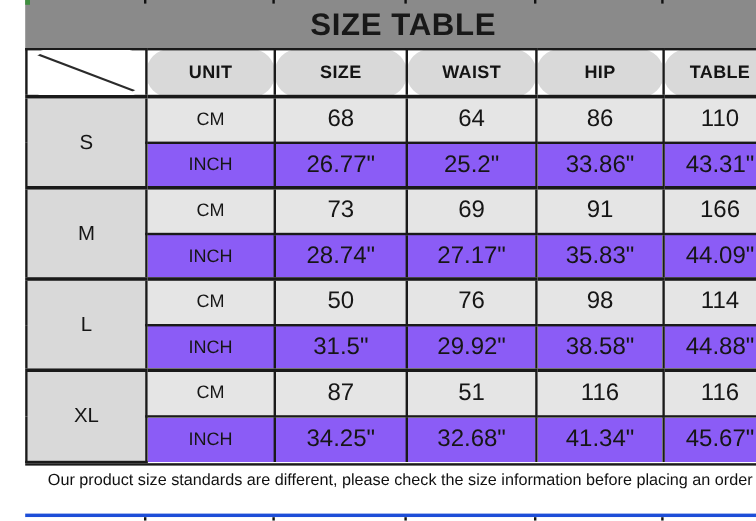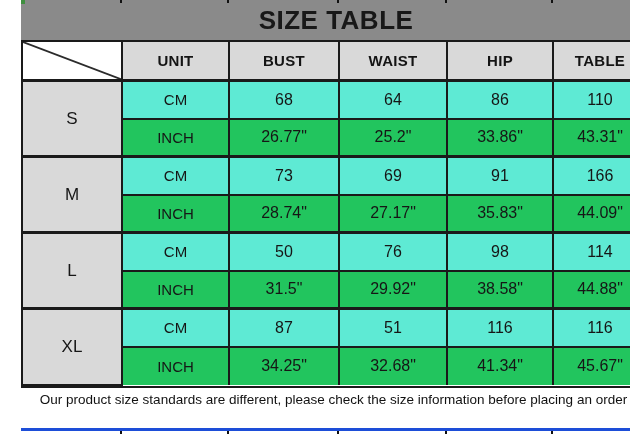--- a/index.html
+++ b/index.html
@@ -27,32 +27,32 @@
   table.size-table{
     border-collapse:collapse;table-layout:fixed;width:630px;
   }
   table.size-table td{
     border:2px solid #1a1a1a;text-align:center;vertical-align:middle;
     padding:0;overflow:hidden;white-space:nowrap;
   }
   tr.head{height:38px;}
   tr.head td{
     background:#d9d9d9;font-weight:700;font-size:15px;letter-spacing:.3px;
-    border-top-width:2px;border-bottom-width:3px;color:#141414;
+    border-top-width:2px;border-bottom-width:3px;color:#141414;border-radius:19px;
   }
   tr.head td.diag{background:#ffffff;position:relative;}
   td.diag svg{display:block;width:100%;height:100%;}
   tr.datarow{height:38px;}
-  tr.cm-row td{background:#5eead4;}
-  tr.inch-row td{background:#22c55e;}
+  tr.cm-row td{background:#e5e5e5;}
+  tr.inch-row td{background:#8b5cf6;}
   tr.group-start td{border-top-width:3px;}
   td.size-cell{background:#d9d9d9 !important;font-size:17px;border-left:none;}
   td.diag{border-left:none;}
   td.unit-cell{font-size:15px;}
-  td.val{font-size:16px;}
+  td.val{font-size:20px;}
   td.gutter{background:#ffffff !important;border-right:none;}
   tr.last td{border-bottom:none;}
   
   .footer{
     position:relative;box-sizing:border-box;width:630px;height:45px;
     background:#ffffff;border-top:2px solid #1a1a1a;border-bottom:3px solid #1d4ed8;
     text-align:center;padding-top:3px;
   }
   .footer .note{font-size:13.5px;line-height:18px;color:#111;width:625px;}
   .footer-colline{position:absolute;top:0;left:623px;width:2px;height:100%;background:#1a1a1a;}
@@ -87,21 +87,21 @@
       <col style="width:5px">
     </colgroup>
     <tbody>
         <tr class="head">
       <td class="diag">
         <svg viewBox="0 0 100 38" preserveAspectRatio="none">
           <line x1="0" y1="0" x2="100" y2="38" stroke="#2b2b2b" stroke-width="1.8"></line>
         </svg>
       </td>
       <td>UNIT</td>
-      <td>BUST</td>
+      <td>SIZE</td>
       <td>WAIST</td>
       <td>HIP</td>
       <td>TABLE</td>
       <td class="gutter"></td>
     </tr>
 
     <tr class="datarow cm-row">
       <td class="size-cell" rowspan="2">S</td>
       <td class="unit-cell">CM</td>
       <td class="val">68</td>

